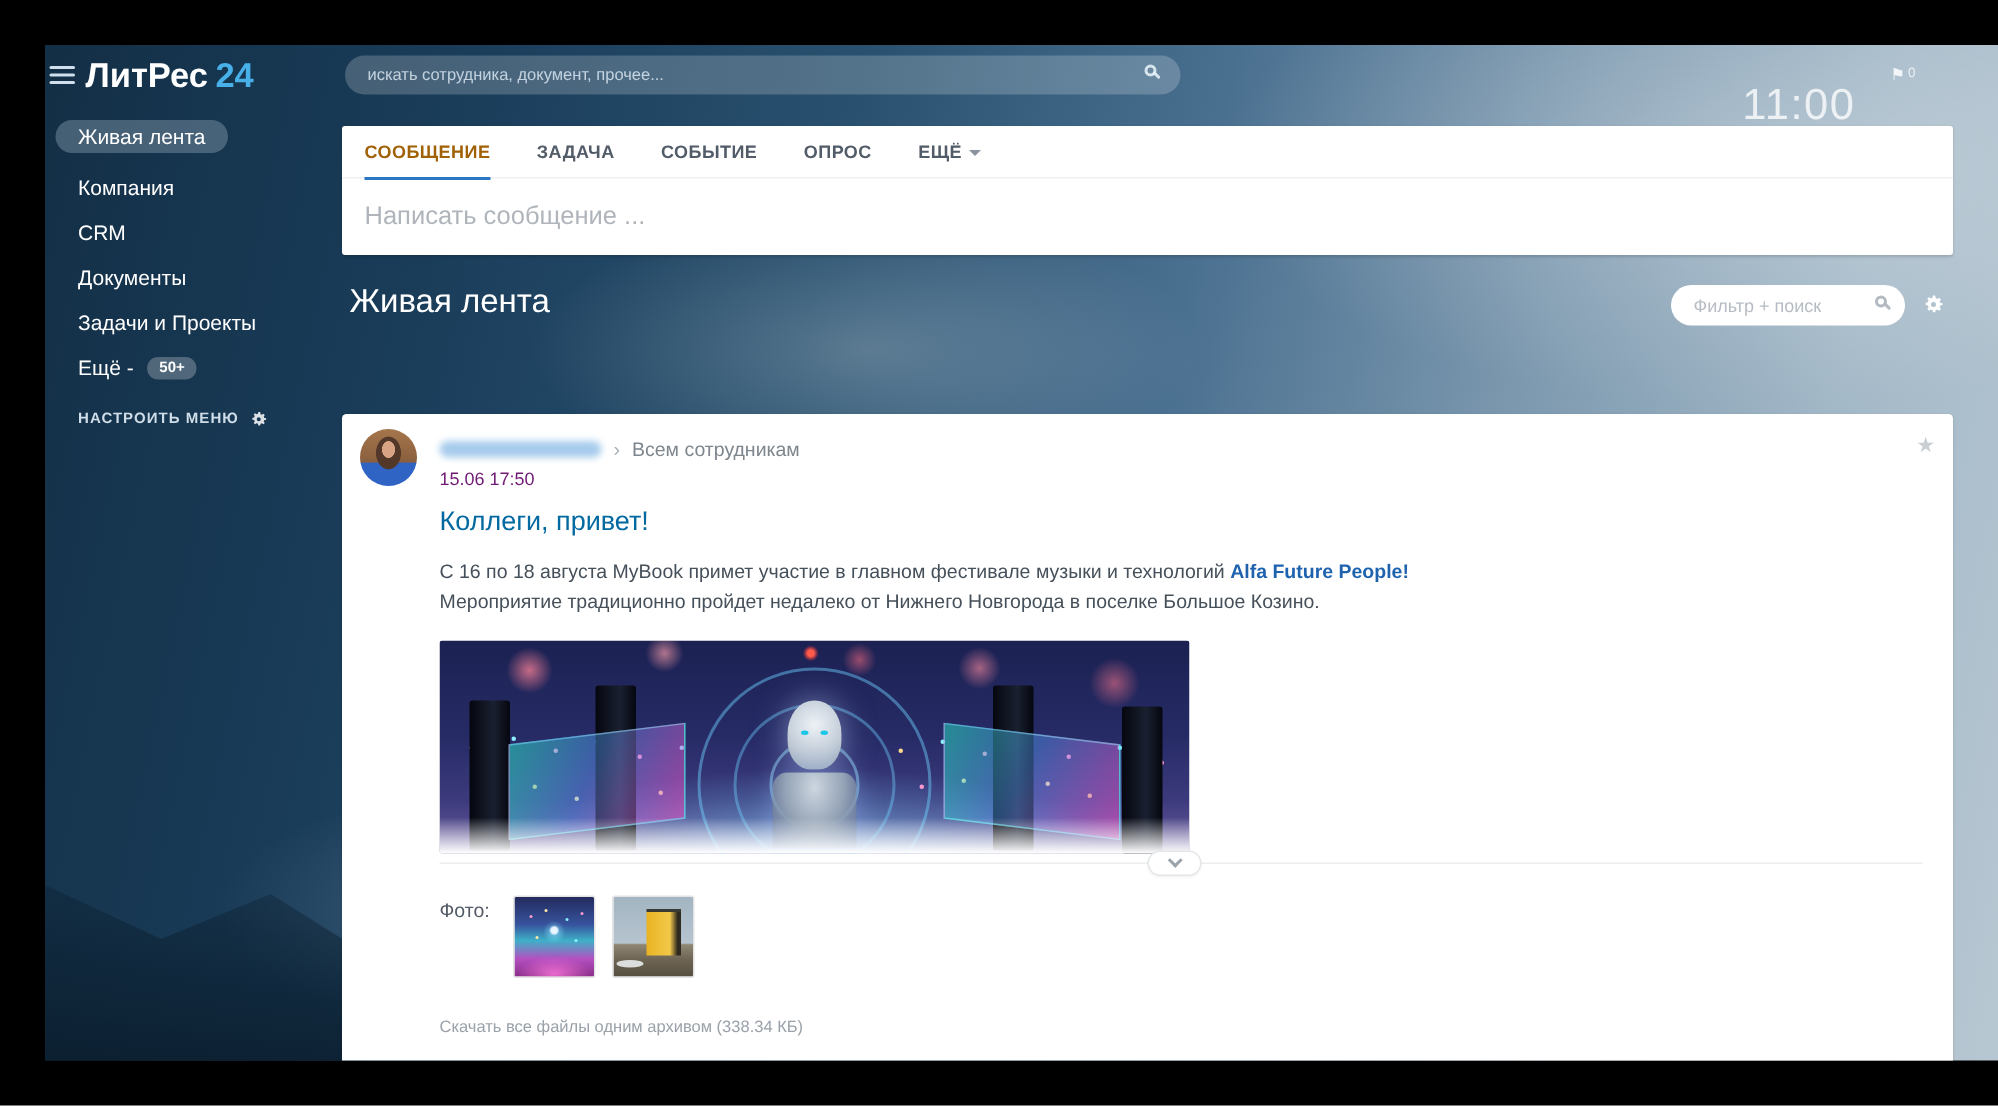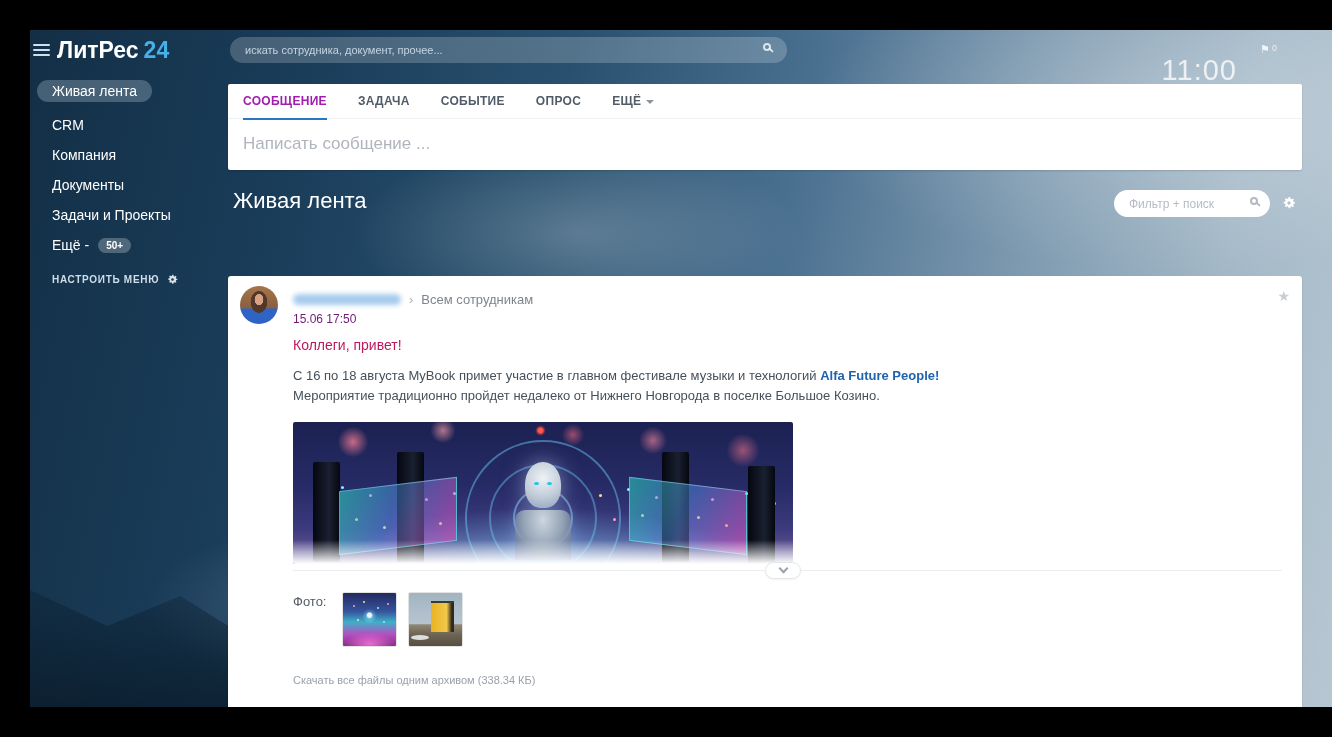--- a/index.html
+++ b/index.html
@@ -56,21 +56,21 @@
   .side-item.active .side-label { background: rgba(200,218,232,.28); border-radius: 12px; padding: 3px 15px; margin-left: -15px; }
   .side-badge { background: rgba(255,255,255,.25); color: #fff; font-size: 10px; font-weight: bold; border-radius: 9px; padding: 2px 8px; margin-left: 9px; }
   .configure { display: flex; align-items: center; gap: 7px; margin: 13px 0 0 22px; font-size: 10px; font-weight: bold; letter-spacing: .7px; color: #cfdde8; cursor: pointer; text-align: center; }
   .gear { color: rgba(255,255,255,.85); display: inline-flex; }
   .gear svg { width: 13px; height: 13px; }
   
   .content { position: absolute; left: 198px; top: 40px; width: 1074px; height: 637px; }
   .panel { position: absolute; left: 0; top: 14px; width: 1074px; height: 86px; background: #fff; border-radius: 2px; box-shadow: 0 1px 2px rgba(0,0,0,.15); }
   .tabs { height: 35px; display: flex; align-items: center; padding-left: 15px; border-bottom: 1px solid #f0f1f3; }
   .tab { position: relative; font-size: 12px; font-weight: bold; color: #525c69; margin-right: 31px; height: 35px; line-height: 35px; letter-spacing: .3px; cursor: pointer; }
-  .tab.active { color: #a21caf; }
+  .tab.active { color: #a16207; }
   .tab.active::after { content: ''; position: absolute; left: 0; right: 0; bottom: -1px; height: 2px; background: #2a77c4; }
   .caret { display: inline-block; margin-left: 5px; border-left: 4px solid transparent; border-right: 4px solid transparent; border-top: 4px solid #8b949e; vertical-align: 1px; }
   .compose { height: 50px; display: flex; align-items: center; padding-left: 15px; font-size: 17px; color: #b0b5bc; cursor: text; }
   .feed-title { position: absolute; left: 5px; top: 118px; font-size: 22px; color: #fff; }
   .filter { position: absolute; right: 32px; top: 120px; width: 156px; height: 27px; background: #fff; border-radius: 14px; color: #b4bac1; }
   .filter input { width: 100%; height: 100%; background: transparent; border: 0; outline: none; padding: 0 28px 0 15px; font-size: 12px; color: #6b737c; font-family: inherit; }
   .filter input::placeholder { color: #b6bcc3; }
   .filter .mag { right: 12px; top: 7px; }
   .feed-gear { position: absolute; right: 5px; top: 125px; color: #fff; cursor: pointer; }
   .feed-gear svg { width: 16px; height: 16px; }
@@ -83,21 +83,21 @@
       radial-gradient(ellipse 7px 9px at 50% 36%, #d8a384 60%, transparent 65%),
       radial-gradient(ellipse 13px 17px at 50% 42%, #53382a 62%, transparent 66%),
       linear-gradient(180deg, #a5764c 0%, #8a5f3e 58%, #2f63c4 60%, #2f63c4 100%);
   }
   .head { margin: 16px 20px 0 65px; }
   .head-line1 { display: flex; align-items: center; gap: 8px; }
   .name-blur { width: 108px; height: 11px; border-radius: 6px; background: #a6cbec; filter: blur(2.5px); cursor: pointer; }
   .sep { color: #a8b0b9; font-size: 13px; }
   .recipient { color: #7d858d; font-size: 13px; cursor: pointer; }
   .date { margin-top: 5px; color: #701a75; font-size: 12px; }
-  .greeting { margin: 11px 20px 0 65px; color: #be185d; font-size: 14px; }
+  .greeting { margin: 11px 20px 0 65px; color: #0369a1; font-size: 18px; }
   .body-text { margin: 13px 20px 0 65px; max-width: 675px; font-size: 13px; line-height: 20px; color: #46505a; }
   .body-text .link { color: #1f63af; font-weight: bold; cursor: pointer; }
   
   .festival {
     position: relative; margin: 16px 20px 0 65px; width: 500px; height: 142px; border-radius: 2px; overflow: hidden; cursor: pointer;
     background:
       radial-gradient(circle 7px at 49.5% 6%, #ff5a4a 30%, rgba(255,60,60,.35) 60%, transparent 75%),
       radial-gradient(circle 22px at 12% 14%, rgba(255,130,150,.75), transparent 70%),
       radial-gradient(circle 18px at 30% 6%, rgba(255,160,170,.65), transparent 70%),
       radial-gradient(circle 16px at 56% 9%, rgba(255,110,130,.55), transparent 70%),
@@ -175,24 +175,24 @@
   <div class="clock">11:00</div>
   <div class="flag-wrap">
     <span>⚑</span><span class="cnt">0</span>
   </div>
 
   <div class="sidebar">
     <div class="side-item active">
       <span class="side-label">Живая лента</span>
     </div>
     <div class="side-item">
+      <span class="side-label">Компания</span>
+    </div>
+    <div class="side-item">
       <span class="side-label">CRM</span>
-    </div>
-    <div class="side-item">
-      <span class="side-label">Компания</span>
     </div>
     <div class="side-item">
       <span class="side-label">Документы</span>
     </div>
     <div class="side-item">
       <span class="side-label">Задачи и Проекты</span>
     </div>
     <div class="side-item">
       <span class="side-label">Ещё -</span>
       <span class="side-badge">50+</span>

